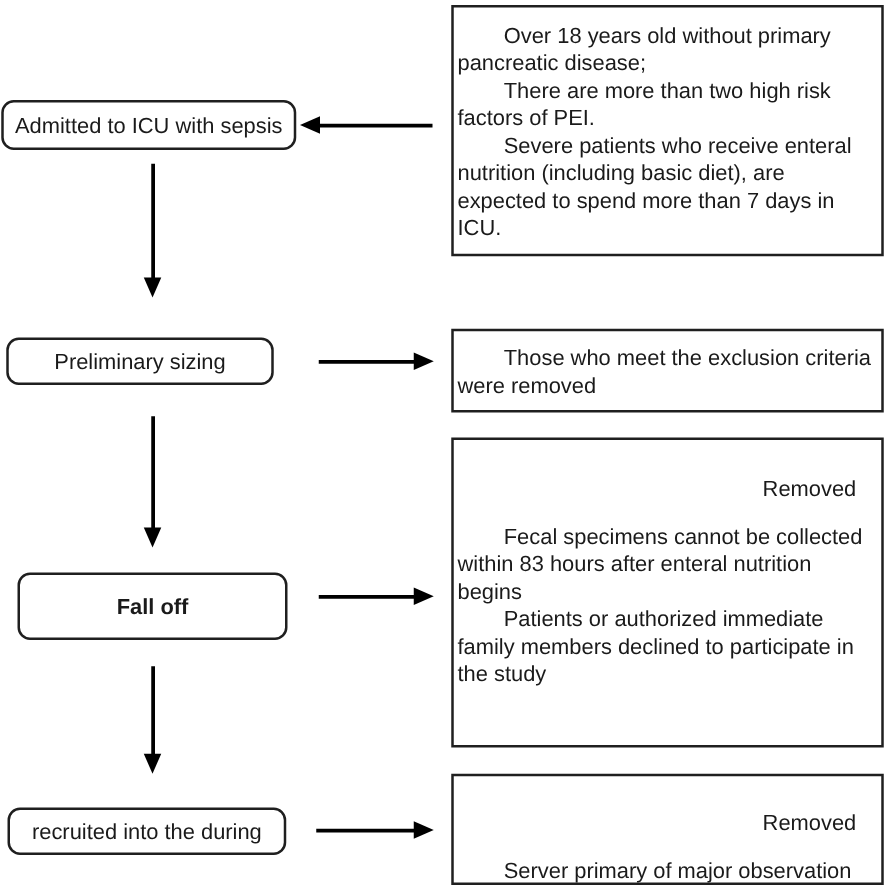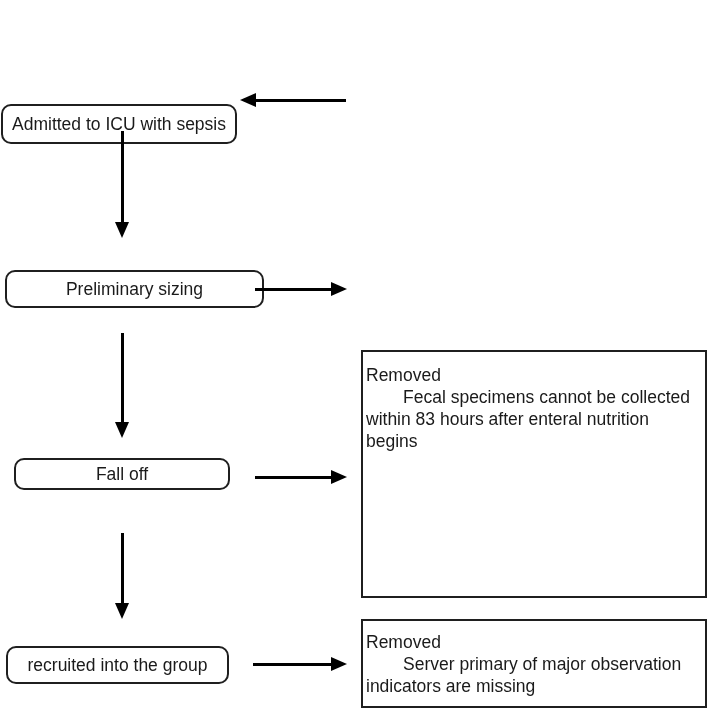--- a/index.html
+++ b/index.html
@@ -16,37 +16,37 @@
     position:absolute;
     box-sizing:border-box;
     border:2px solid #1f1f1f;
     border-radius:10px;
     background:#ffffff;
     display:flex;align-items:center;justify-content:center;
     font-size:17.5px;line-height:22px;
     text-align:center;
     white-space:nowrap;
   }
-  .n1{left:1px;  top:80px;  width:236px; height:40px;margin-top:24px;}
-  .n2{left:5px;  top:270px; width:259px; height:38px;}
-  .n3{left:14px; top:458px; width:216px; height:32px;}
+  .n1{left:1px;  top:80px;  width:236px; height:40px;}
+  .n2{left:5px;  top:270px; width:214px; height:38px;}
+  .n3{left:14px; top:458px; width:216px; height:54px;font-weight:bold;}
   .n4{left:6px;  top:646px; width:223px; height:38px;}
 
   
   .note{
     position:absolute;
     left:361px;width:346px;
     box-sizing:border-box;
     border:2px solid #1f1f1f;
     background:#ffffff;
     font-size:17.5px;line-height:22px;
     padding:10px 4px 0 3px;
   }
   .note p{margin:0;text-indent:37px;}
-  .note .heading{margin:0;text-indent:0;}
+  .note .heading{margin:16px;text-indent:0;text-align:right;}
   .b1{top:4px;   height:201px; padding-top:11px;}
   .b2{top:263px; height:67px;}
   .b3{top:350px; height:248px; padding-top:12px;}
   .b4{top:619px; height:89px;}
 
   
   .arrow-h{position:absolute;height:14px;}
   .arrow-h .shaft{position:absolute;top:5.5px;height:3px;background:#000;}
   .arrow-h.point-right .shaft{left:0;right:14px;}
   .arrow-h.point-right .head{position:absolute;right:0;top:0;width:0;height:0;
@@ -75,28 +75,37 @@
   <div class="node n1">
     <span>Admitted to ICU with sepsis</span>
   </div>
   <div class="node n2">
     <span>Preliminary sizing</span>
   </div>
   <div class="node n3">
     <span>Fall off</span>
   </div>
   <div class="node n4">
-    <span>recruited into the group</span>
+    <span>recruited into the during</span>
   </div>
 
+  <div class="note b1">
+    <p>Over 18 years old without primary pancreatic disease;</p>
+    <p>There are more than two high risk factors of PEI.</p>
+    <p>Severe patients who receive enteral nutrition (including basic diet), are expected to spend more than 7 days in ICU.</p>
+  </div>
 
+  <div class="note b2">
+    <p>Those who meet the exclusion criteria were removed</p>
+  </div>
 
   <div class="note b3">
     <p class="heading">Removed</p>
     <p>Fecal specimens cannot be collected within 83 hours after enteral nutrition begins</p>
+    <p>Patients or authorized immediate family members declined to participate in the study</p>
   </div>
 
   <div class="note b4">
     <p class="heading">Removed</p>
     <p>Server primary of major observation indicators are missing</p>
   </div>
 
   <div class="arrow-h point-left a1">
     <div class="shaft"></div>
     <div class="head"></div>

